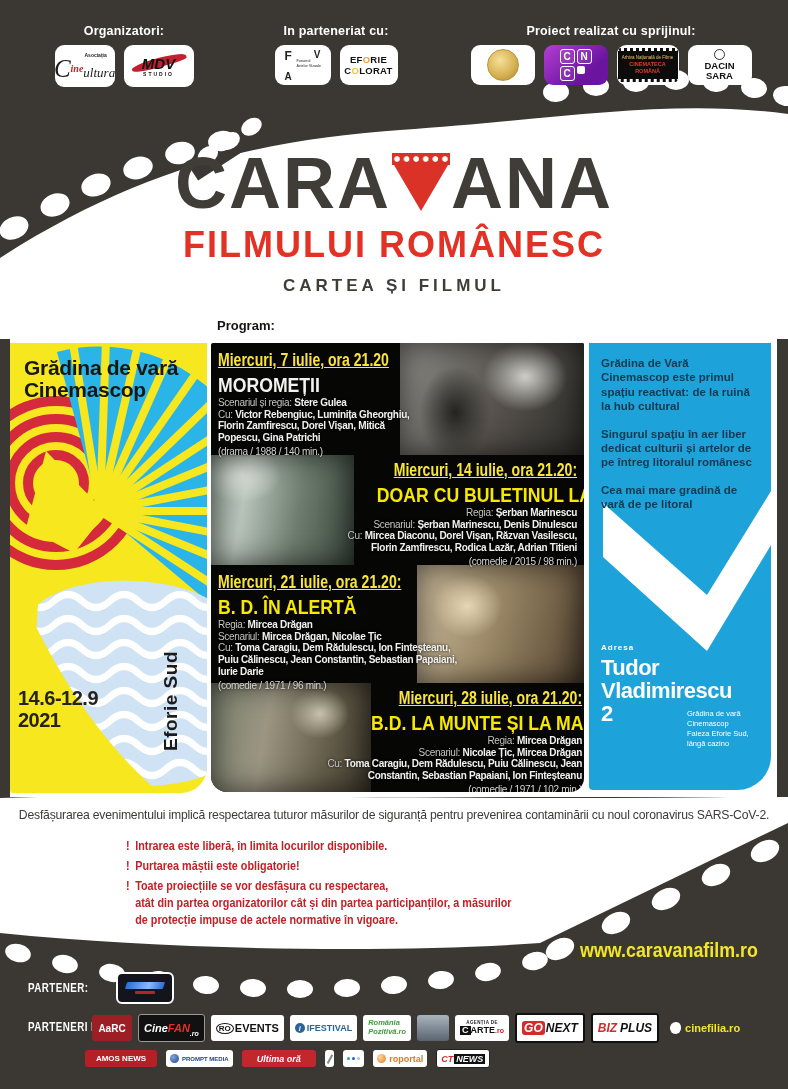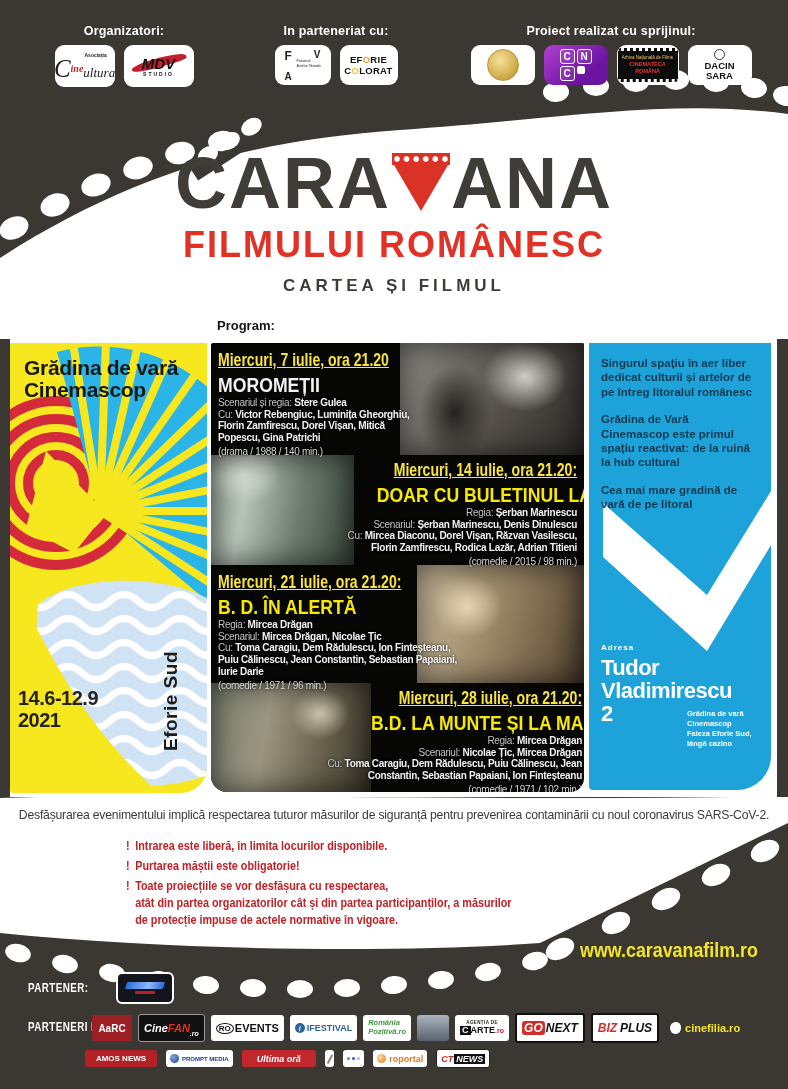--- a/index.html
+++ b/index.html
@@ -112,21 +112,21 @@
   .cv{color:#f1f1f1;font-weight:700}
   .fdet{color:#d6d6d2;margin-top:2px;font-weight:400}
 
   
   .chev{position:absolute;left:0;top:0}
   .bptext{position:relative;z-index:2;padding:13px 12px 0;color:#123a50;font-size:11.5px;font-weight:700;line-height:1.25;text-align:left}
   .bptext p{margin:0 0 13px}
   .addr{position:absolute;left:12px;top:300px;z-index:2;color:#fff;text-align:left}
   .addr-label{font-size:8px;letter-spacing:1px;margin-bottom:4px;font-weight:700}
   .addr-l1{font-size:22px;font-weight:800;line-height:1.05;letter-spacing:-.5px}
-  .venue-note{position:absolute;left:98px;top:366px;width:78px;z-index:2;color:#fff;font-size:7.5px;font-weight:700;line-height:1.35;white-space:pre-line;text-align:left}
+  .venue-note{position:absolute;left:98px;top:366px;width:78px;z-index:2;color:#fff;font-size:7.5px;font-weight:400;line-height:1.35;white-space:pre-line;text-align:left}
 
   
   .covid{position:absolute;left:0;top:808px;width:788px;z-index:3;text-align:center;
          font-size:12.2px;color:#3c3a38;letter-spacing:-.2px}
   .rules{position:absolute;left:126px;top:838px;z-index:3;transform:scaleX(.8);transform-origin:left top}
   .rule{display:flex;margin-bottom:3px;color:#c22127;font-size:13.5px;font-weight:700;line-height:1.25}
   .bang{margin-right:7px}
   .rtext{white-space:pre-line}
 
   
@@ -424,22 +424,22 @@
         </div>
       </div>
 
     </div>
 
     <div class="panel pblue">
       <svg class="chev" width="182" height="447" viewBox="0 0 182 447">
         <polygon points="14,160 118,252 182,148 182,202 118,308 14,214" fill="#ffffff"></polygon>
       </svg>
       <div class="bptext">
+        <p>Grădina de Vară Cinemascop este primul spațiu reactivat: de la ruină la hub cultural</p>
         <p>Singurul spațiu în aer liber dedicat culturii și artelor de pe întreg litoralul românesc</p>
-        <p>Grădina de Vară Cinemascop este primul spațiu reactivat: de la ruină la hub cultural</p>
         <p>Cea mai mare gradină de vară de pe litoral</p>
       </div>
       <div class="addr">
         <div class="addr-label">Adresa</div>
         <div class="addr-l1">Tudor</div>
         <div class="addr-l1">Vladimirescu</div>
         <div class="addr-l1">2</div>
       </div>
       <div class="venue-note">Grădina de vară Cinemascop
 Faleza Eforie Sud, lângă cazino</div>

